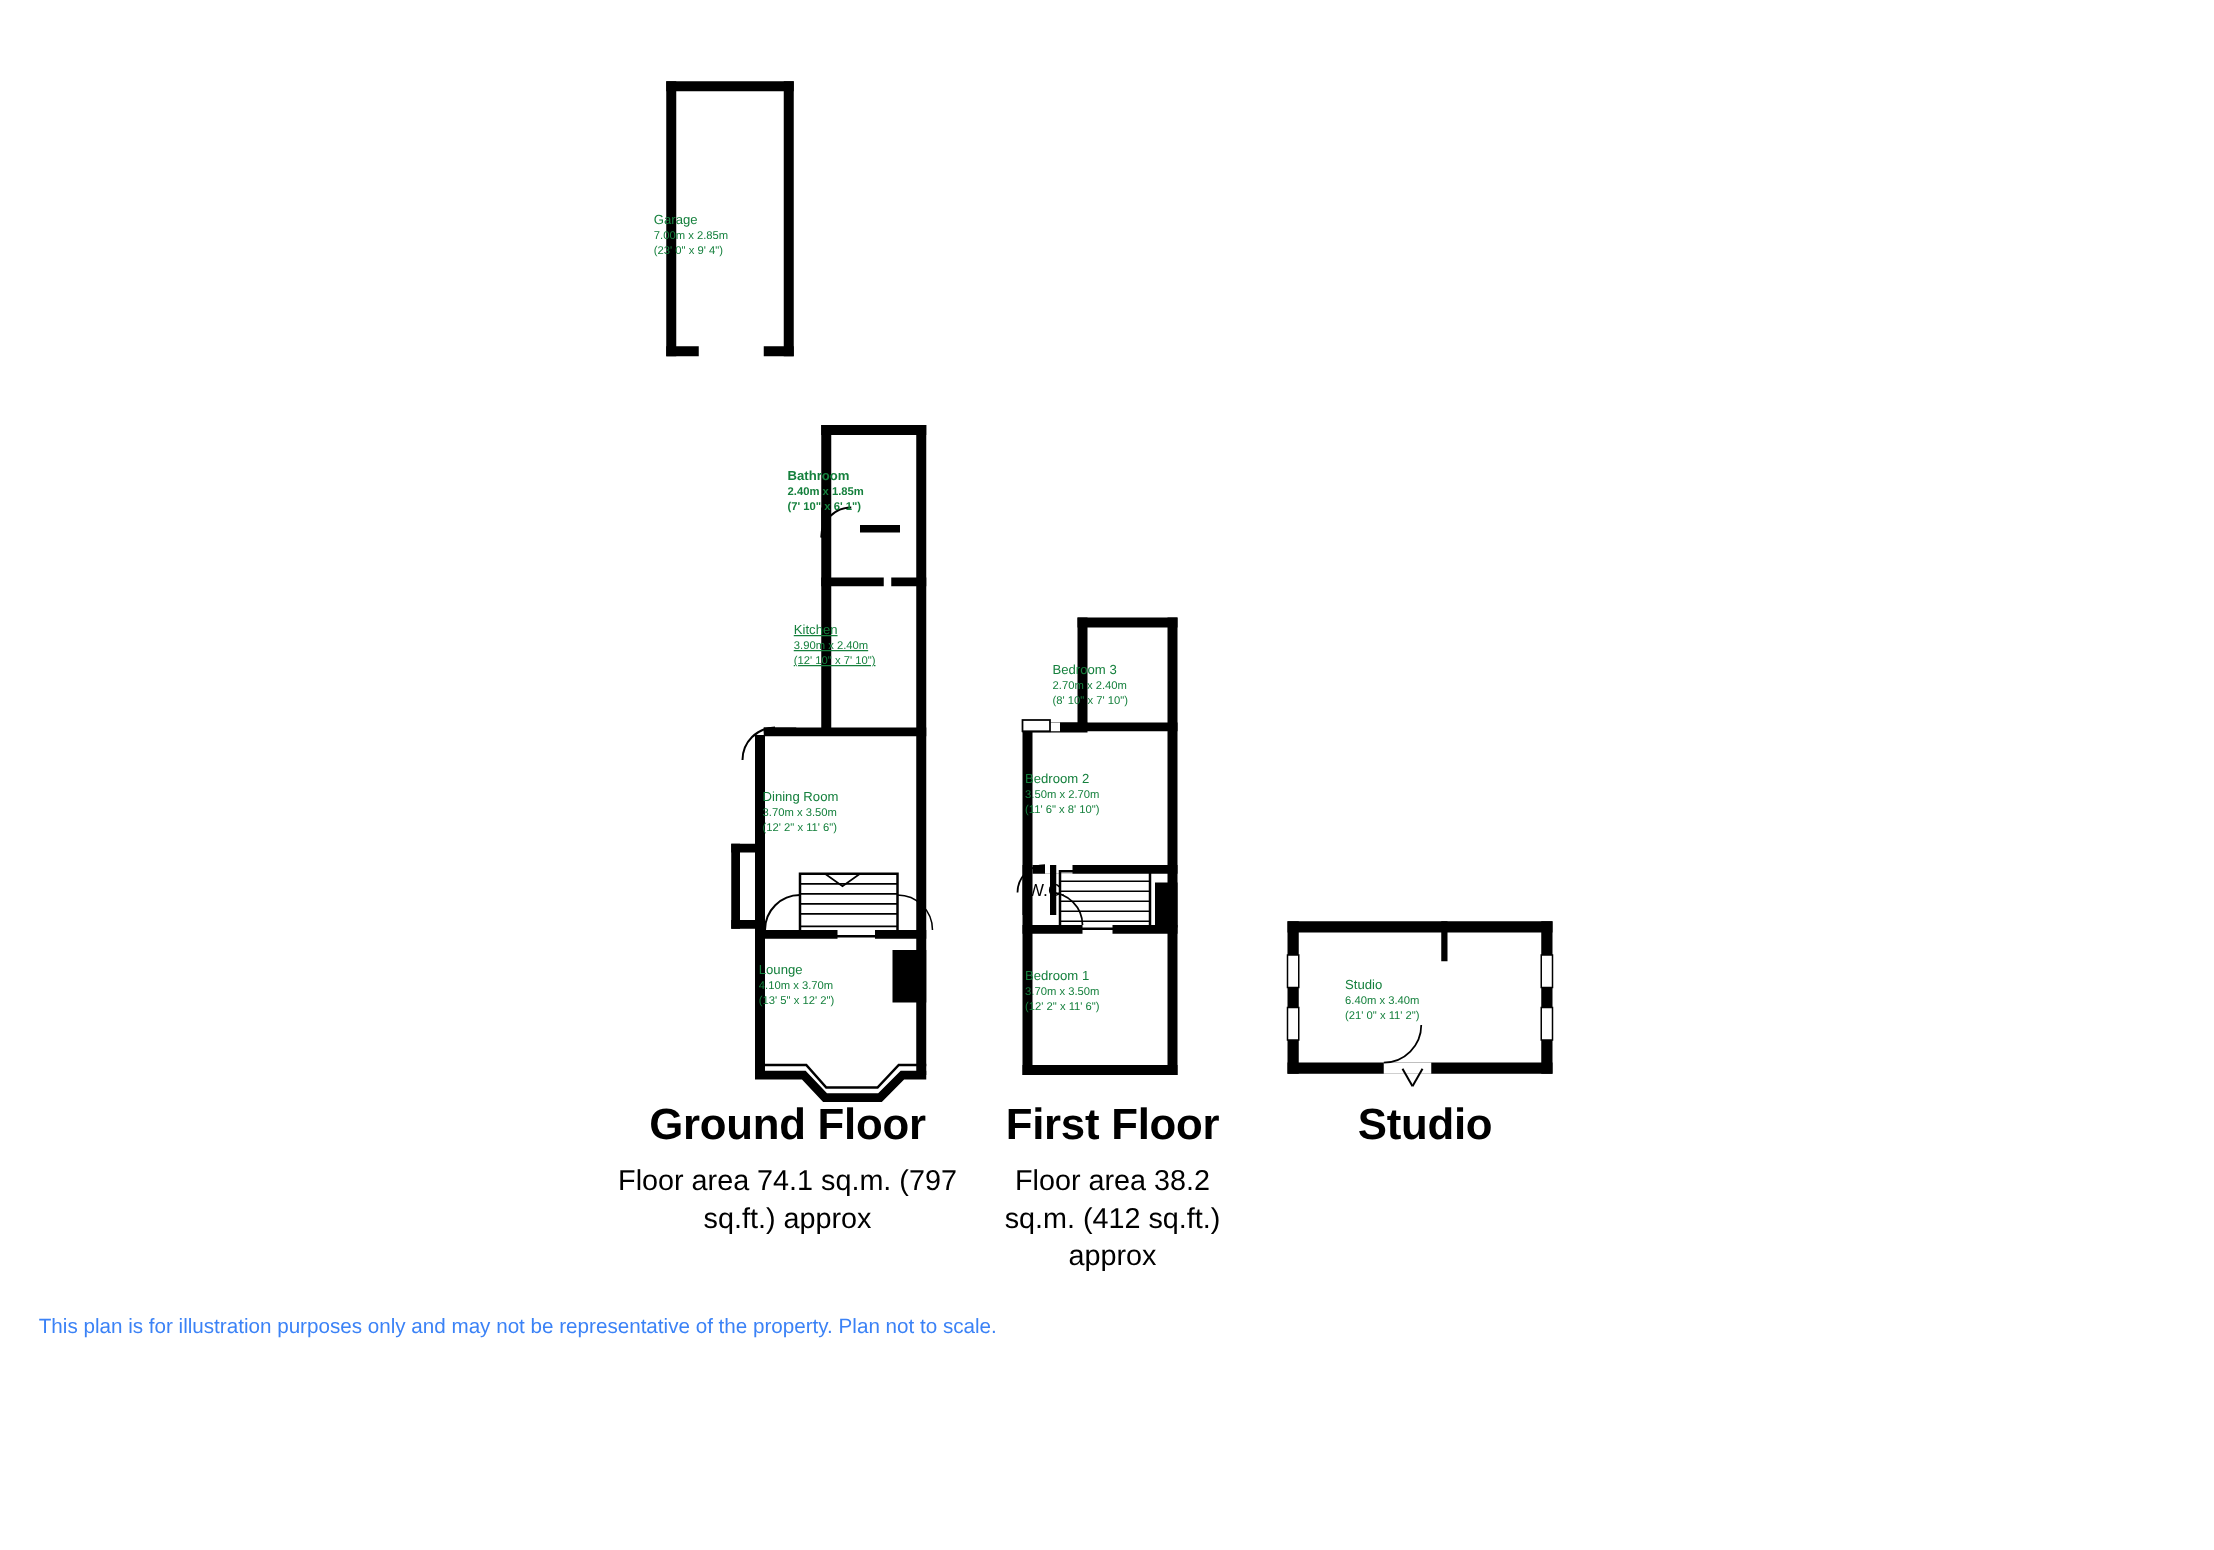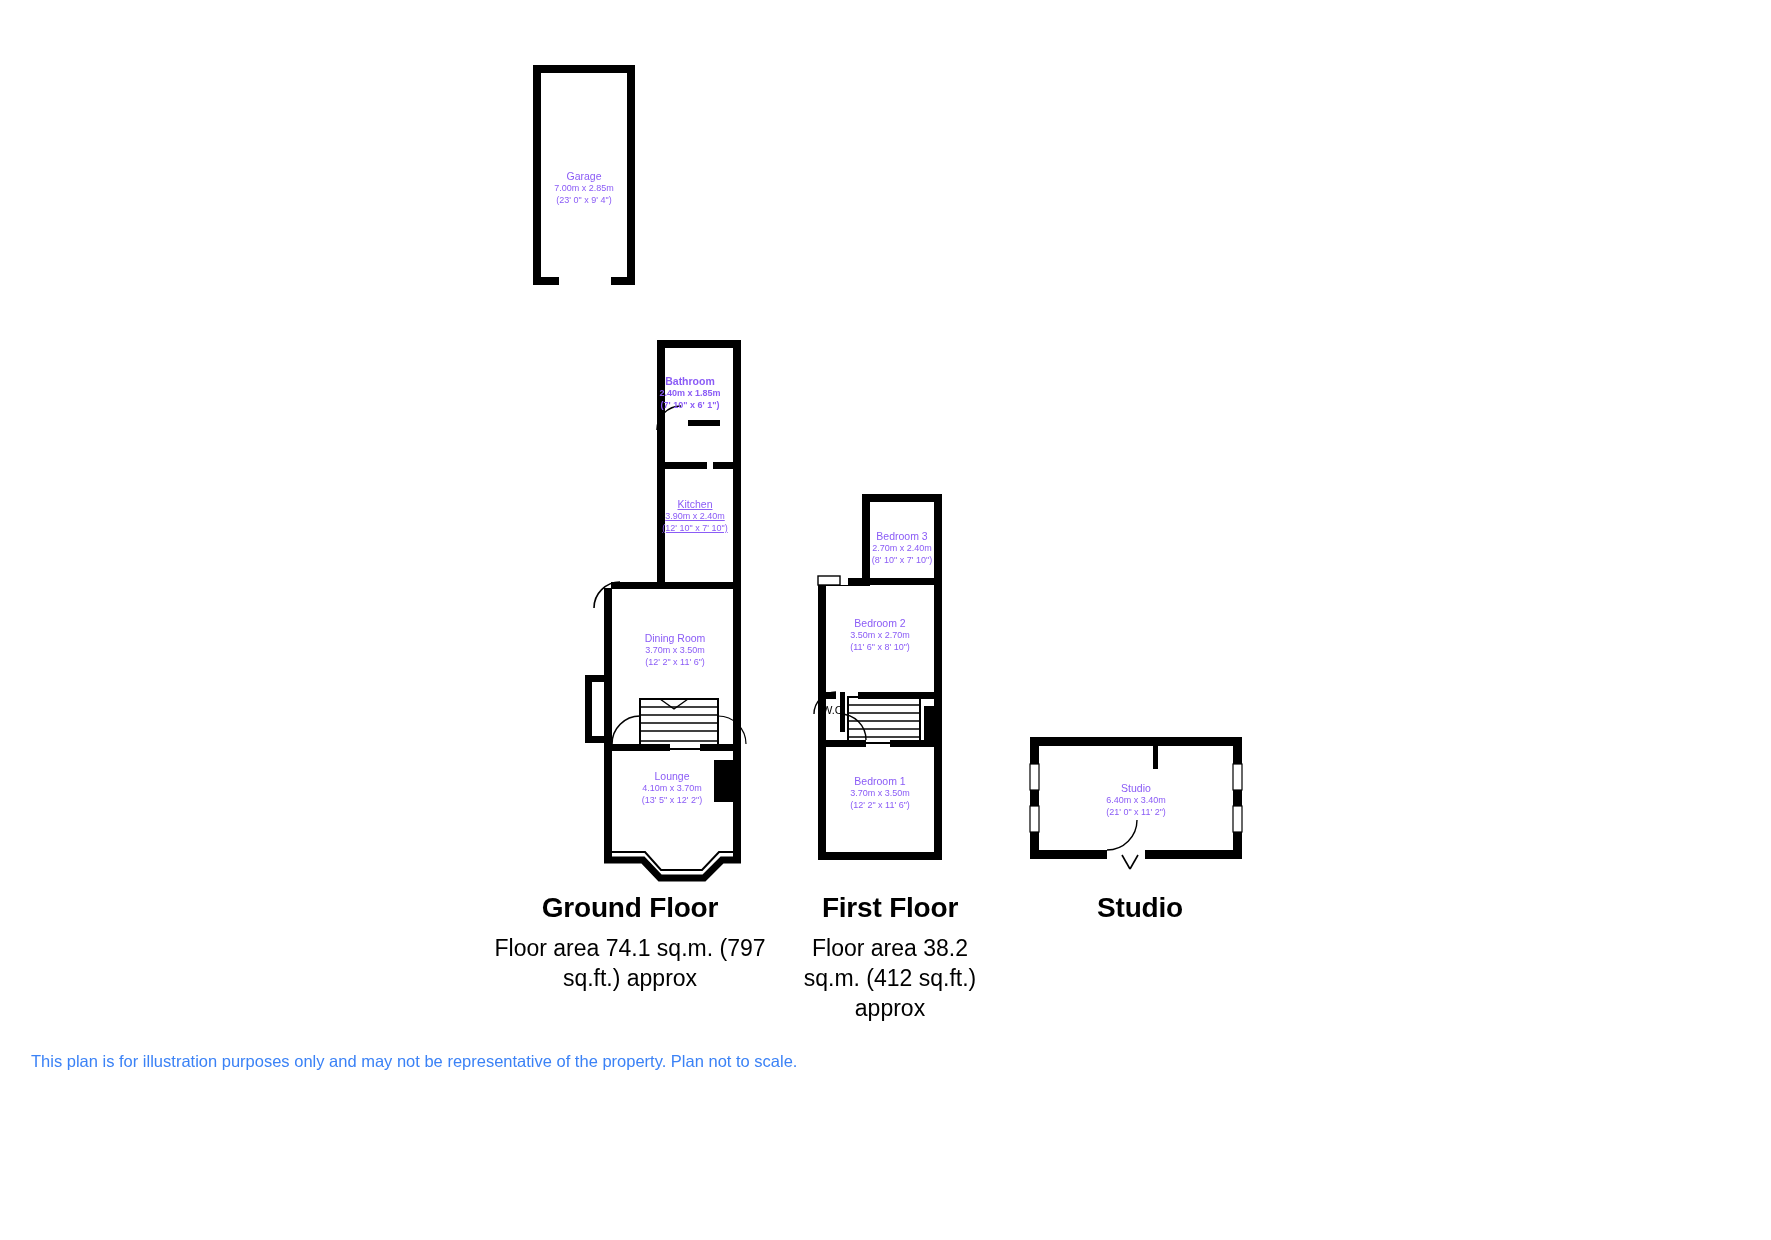--- a/index.html
+++ b/index.html
@@ -17,54 +17,53 @@
   }
   .plan-canvas {
     position: absolute;
     left: 0;
     top: 0;
     width: 1771px;
     height: 1240px;
   }
   .room-label {
     position: absolute;
-    text-align: center;
+    text-align: left;
     line-height: 1.28;
-    color: #8b5cf6;
+    color: #15803d;
     font-family: "Liberation Sans", sans-serif;
     white-space: nowrap;
   }
   .room-label .rl-name {
     display: block;
     font-size: 10.5px;
   }
   .room-label .rl-dim {
     display: block;
     font-size: 9px;
   }
   .room-label .rl-dimimp {
     display: block;
     font-size: 9px;
   }
   .wc-label {
     position: absolute;
-    font-size: 11px;
+    font-size: 14px;
     color: #000000;
     white-space: nowrap;
   }
   .floor-block {
     position: absolute;
     text-align: center;
   }
   .floor-title {
-    font-size: 28px;
+    font-size: 35px;
     font-weight: bold;
     line-height: 1.15;
     letter-spacing: -0.2px;
-    margin-top: 12px;
   }
   .floor-area {
     font-size: 23px;
     line-height: 1.3;
     margin-top: 10px;
   }
   .disclaimer {
     position: absolute;
     left: 31px;
     top: 1052px;

